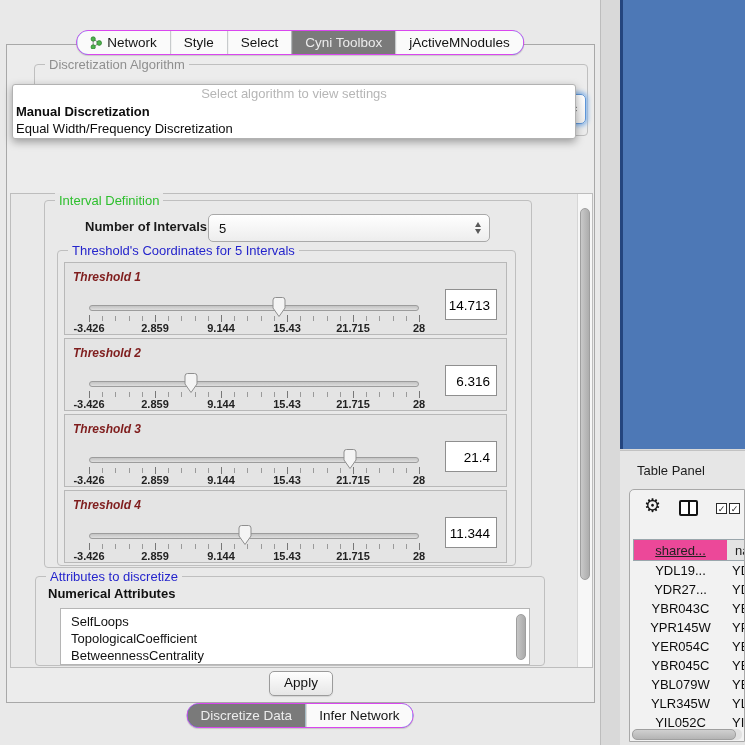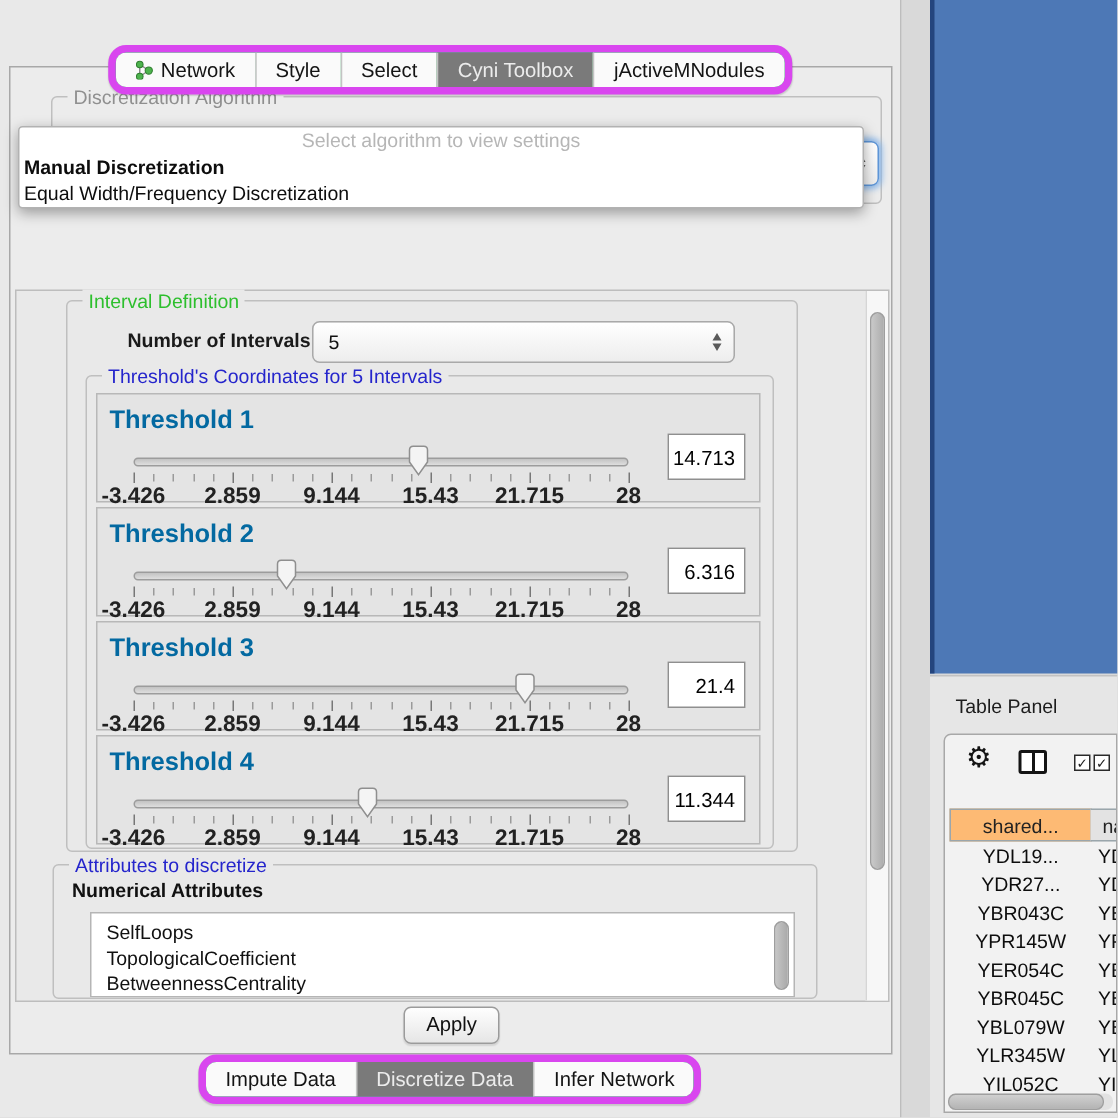--- a/index.html
+++ b/index.html
@@ -9,21 +9,21 @@
   
   .control-panel{position:absolute;left:0;top:0;width:600px;height:745px;background:#e9e9e9;border-right:1px solid #bdbdbd;}
   .cp-titlebar{position:absolute;left:0;top:0;width:100%;height:26px;}
   .cp-title{position:absolute;left:9px;top:5px;font-size:13px;color:#1c1c1c;}
   .float-btn{position:absolute;right:34px;top:8px;width:10px;height:10px;border:1.6px solid #222;background:transparent;}
   .close-btn{position:absolute;right:10px;top:4px;font-size:14px;font-weight:bold;color:#111;}
 
   .content-panel{position:absolute;left:6px;top:44px;width:587px;height:657px;border:1px solid #a8a8a8;background:#ececec;}
 
   .tabbar{position:absolute;left:50%;transform:translateX(-50%);display:inline-flex;
-    border:5px solid #d946ef;border-radius:12px;overflow:hidden;background:#22c55e;z-index:20;
+    border:1px solid #d946ef;border-radius:12px;overflow:hidden;background:#0ea5e9;z-index:20;
     box-shadow:0 1px 1px rgba(0,0,0,.15);}
   .tabbar .tab{padding:4px 13px;font-size:13.5px;color:#141414;border-left:1px solid #c3c3c3;display:flex;align-items:center;gap:5px;background:#fafafa;white-space:nowrap;}
   .tabbar .tab:first-child{border-left:none;}
   .tabbar .tab.selected{background:#7a7a7a;color:#ececec;}
   #top-tabs{top:30px;}
   #bottom-tabs{top:703px;z-index:5;}
 
   
   .group{position:absolute;border:1px solid #bfbfbf;border-radius:4px;}
   .group-label{position:absolute;top:-8px;left:10px;background:#ececec;padding:0 4px;font-size:13px;white-space:nowrap;}
@@ -48,27 +48,27 @@
 
   
   .scrollpane{position:absolute;left:10px;top:193px;width:581px;height:473px;border:1px solid #bdbdbd;background:#e9e9e9;}
   .vtrack{position:absolute;right:0;top:0;width:14px;height:100%;background:#f7f7f7;border-left:1px solid #d6d6d6;}
   .vthumb{position:absolute;left:2px;top:14px;width:10px;height:372px;border-radius:5px;background:linear-gradient(90deg,#c9c9c9,#adadad);border:1px solid #9e9e9e;box-sizing:border-box;}
 
   .noi-label{position:absolute;left:85px;top:219px;font-size:13px;font-weight:bold;color:#1a1a1a;z-index:2;}
 
   
   .thresh-row{position:absolute;left:64px;width:443px;height:73px;background:#e4e4e4;border:1px solid #b8b8b8;box-sizing:border-box;}
-  .thresh-label{position:absolute;left:8px;top:7px;font-size:17px;font-weight:bold;color:#0369a1;}
+  .thresh-label{position:absolute;left:8px;top:7px;font-size:12px;font-weight:bold;color:#7f1d1d;font-style:italic;}
   .track{position:absolute;left:24px;top:42px;width:330px;height:6px;border-radius:3px;background:linear-gradient(#c3c3c3,#dedede);border:1px solid #9c9c9c;box-sizing:border-box;}
   .thumb{position:absolute;top:33px;width:16px;height:22px;z-index:3;}
   .tick{position:absolute;width:1px;background:#9a9a9a;}
   .tick.major{height:7px;top:52px;background:#777;}
   .tick.minor{height:5px;top:53px;}
-  .tick-label{position:absolute;top:59px;transform:translateX(-50%);font-size:15px;font-weight:bold;color:#222;white-space:nowrap;}
+  .tick-label{position:absolute;top:59px;transform:translateX(-50%);font-size:11px;font-weight:bold;color:#222;white-space:nowrap;}
   .value-field{position:absolute;left:380px;top:26px;width:52px;height:31px;background:#ffffff;border:1px solid #8f8f8f;font-size:13.5px;color:#000;text-align:right;line-height:31px;padding-right:6px;box-sizing:border-box;}
 
   
   .attr-subtitle{position:absolute;left:48px;top:586px;font-size:13px;font-weight:bold;color:#111;z-index:2;}
   .attr-list{position:absolute;left:60px;top:608px;width:470px;height:57px;background:#ffffff;border:1px solid #b5b5b5;overflow:hidden;box-sizing:border-box;}
   .attr-item{padding-left:10px;font-size:13px;color:#111;line-height:17px;white-space:nowrap;}
   .attr-list .vthumb2{position:absolute;right:3px;top:5px;width:10px;height:46px;border-radius:5px;background:linear-gradient(90deg,#c6c6c6,#aaaaaa);border:1px solid #9e9e9e;box-sizing:border-box;}
 
   .apply-btn{position:absolute;left:269px;top:671px;width:62px;height:23px;border:1px solid #9b9b9b;border-radius:5px;background:linear-gradient(#fefefe,#e6e6e6);font-size:13.5px;color:#111;text-align:center;line-height:21px;box-shadow:0 1px 1px rgba(0,0,0,.1);}
 
@@ -78,21 +78,21 @@
   
   .table-panel{position:absolute;left:620px;top:450px;width:125px;height:295px;background:#e6e6e6;border-top:1px solid #c2c2c2;box-sizing:border-box;}
   .tp-title{position:absolute;left:17px;top:12px;font-size:13px;color:#1c1c1c;}
   .tp-inner{position:absolute;left:9px;top:38px;width:116px;height:253px;background:#f2f2f2;border:1px solid #a8a8a8;border-top-left-radius:5px;overflow:hidden;box-sizing:border-box;}
   .gear-icon{position:absolute;left:14px;top:6px;font-size:19px;color:#141414;line-height:19px;}
   .col-icon{position:absolute;left:49px;top:10px;width:19px;height:16px;border:2px solid #141414;border-radius:2px;background:#fff;box-sizing:border-box;}
   .col-icon i{position:absolute;left:50%;top:0;width:2px;height:100%;background:#141414;transform:translateX(-50%);}
   .chk-icon{position:absolute;top:13px;width:11px;height:11px;border:1.5px solid #2a2a2a;background:#fff;font-size:9px;line-height:10px;text-align:center;color:#222;box-sizing:border-box;}
   .tbl-header{position:absolute;top:49px;height:22px;font-size:13px;color:#222;}
   .tbl-header .hcell{position:absolute;top:0;height:22px;line-height:22px;text-align:center;border:1px solid #9aa6ac;box-sizing:border-box;overflow:hidden;}
-  .hcell.c1{left:3px;width:95px;background:#fdba74;}
+  .hcell.c1{left:3px;width:95px;background:#ec4899;text-decoration:underline;}
   .hcell.c2{left:97px;width:40px;background:#e3e3e3;border-left:none;text-align:left;padding-left:8px;}
   .tbl-rows{position:absolute;left:3px;top:71px;width:134px;}
   .tbl-row{position:absolute;left:0;width:100%;height:19px;font-size:13px;color:#0d0d0d;}
   .tbl-row .cell1{position:absolute;left:0;width:95px;text-align:center;line-height:19px;}
   .tbl-row .cell2{position:absolute;left:99px;width:40px;line-height:19px;overflow:hidden;}
   .hscroll{position:absolute;left:2px;top:239px;width:110px;height:11px;background:#e2e2e2;border-radius:5px;}
   .hthumb{position:absolute;left:0;top:0;width:104px;height:11px;border-radius:5px;background:linear-gradient(#d0d0d0,#b4b4b4);border:1px solid #9f9f9f;box-sizing:border-box;}
 </style>
 </head>
 <body>
@@ -336,23 +336,20 @@
     <div class="attr-list" id="attr-list">
       <div class="vthumb2"></div>
     <div class="attr-item" style="padding-top: 4px;">SelfLoops</div>
         <div class="attr-item">TopologicalCoefficient</div>
         <div class="attr-item">BetweennessCentrality</div>
       </div>
 
     <div class="apply-btn">Apply</div>
 
     <div class="tabbar" id="bottom-tabs">
-        <div class="tab">
-          <span>Impute Data</span>
-        </div>
         <div class="tab selected">
           <span>Discretize Data</span>
         </div>
         <div class="tab">
           <span>Infer Network</span>
         </div>
       </div>
   </div>
 
   <div class="net-window">

